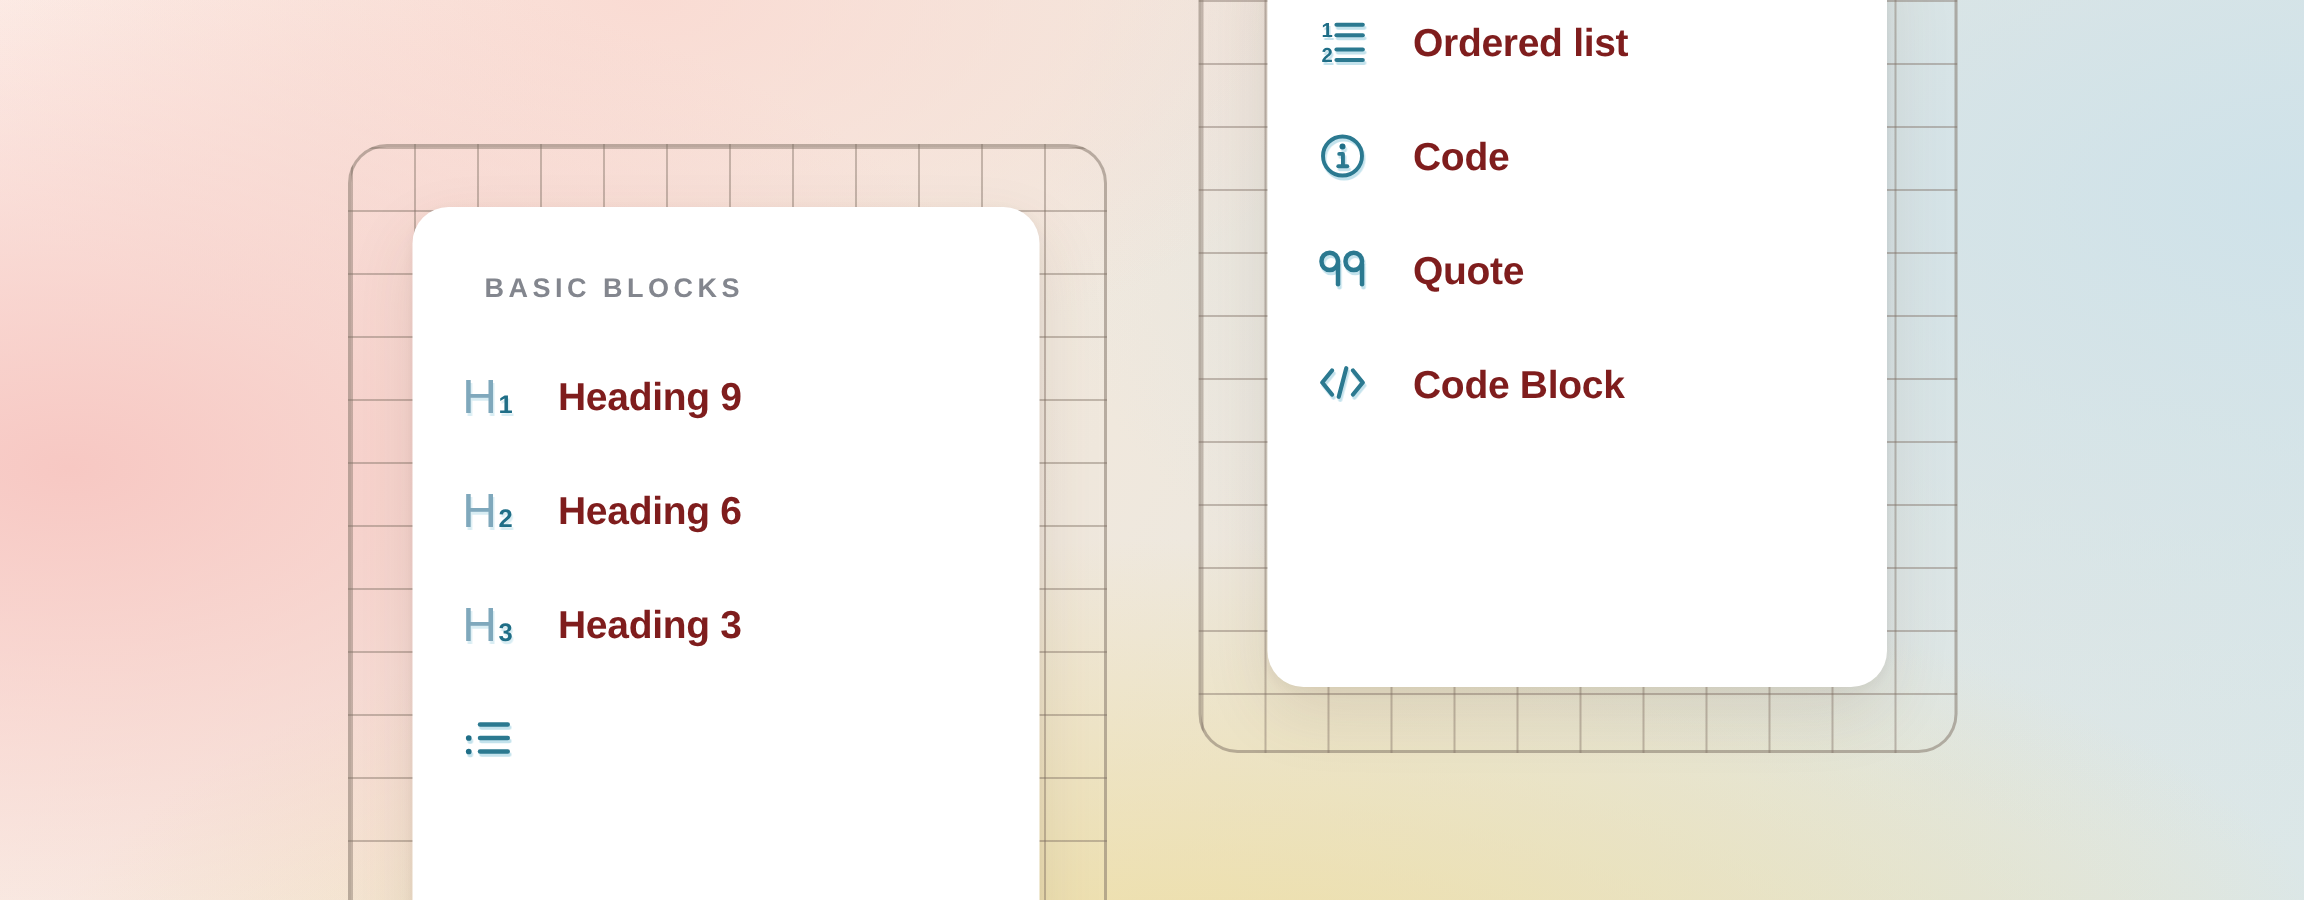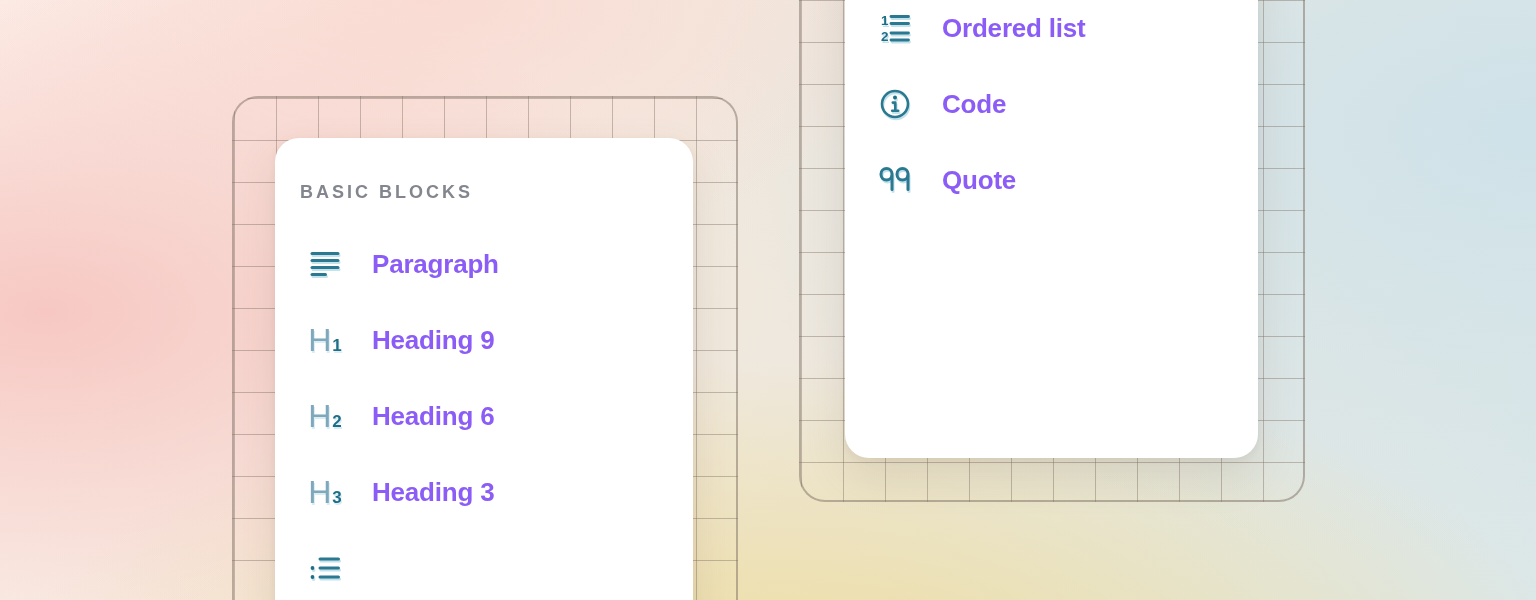--- a/index.html
+++ b/index.html
@@ -34,38 +34,38 @@
 
   
   .card{
     position:absolute;background:#ffffff;border-radius:24px;
     box-shadow:0 18px 44px rgba(96,62,40,.12), 0 2px 8px rgba(40,30,20,.05);
   }
   .card-left { left:275px; top:138px; width:418px; height:500px; }
   .card-right{ left:845px; top:-54px; width:413px; height:512px; }
 
   .card-header{
-    margin:44px 0 0 25px;
+    margin:44px 0 0 48px;
     font-size:18px;font-weight:700;letter-spacing:3px;
     color:#83868e;line-height:20px;
   }
   .menu-list{margin-top:24px;}
   .card-right .menu-list{margin-top:44px;}
 
   .menu-row{
     display:flex;align-items:center;height:76px;
     padding-left:33px;gap:30px;cursor:pointer;
   }
   .mi-icon{
     width:34px;height:34px;flex:0 0 34px;
     display:flex;align-items:center;justify-content:center;
   }
   .mi-icon svg{filter:drop-shadow(1px 2.5px 0 rgba(170,214,228,.7));}
   .mi-label{
-    font-size:26px;font-weight:700;color:#8b5cf6;letter-spacing:-.2px;
+    font-size:26px;font-weight:700;color:#7f1d1d;letter-spacing:-.2px;
     line-height:1;white-space:nowrap;
   }
   
   .hic{
     display:inline-flex;align-items:flex-end;line-height:.82;
     filter:drop-shadow(1px 2px 0 rgba(170,214,228,.45));
   }
   .hic-h{font-size:32px;font-weight:500;color:#7fa8bc;}
   .hic-n{font-size:17px;font-weight:700;color:#1f6e87;margin-left:1px;}
 </style>
@@ -74,31 +74,20 @@
 
 <div class="stage">
   <div class="bg"></div>
 
   <div class="grid-panel grid-left"></div>
   <div class="grid-panel grid-right"></div>
 
   <div class="card card-left">
     <div class="card-header">BASIC BLOCKS</div>
     <div class="menu-list">
-        <div class="menu-row">
-          <span class="mi-icon">
-            <svg width="34" height="34" viewBox="0 0 34 34" fill="none" stroke="#2b7990" stroke-width="3" stroke-linecap="round" stroke-linejoin="round">
-              <line x1="4" y1="6.5" x2="30" y2="6.5"></line>
-              <line x1="4" y1="13.5" x2="30" y2="13.5"></line>
-              <line x1="4" y1="20.5" x2="30" y2="20.5"></line>
-              <line x1="4" y1="27.5" x2="17.5" y2="27.5"></line>
-            </svg>
-          </span>
-          <span class="mi-label">Paragraph</span>
-        </div>
         <div class="menu-row">
           <span class="mi-icon">
             <span class="hic">
               <span class="hic-h">H</span>
               <span class="hic-n">1</span>
             </span>
           </span>
           <span class="mi-label">Heading 9</span>
         </div>
         <div class="menu-row">
@@ -167,15 +156,27 @@
           <span class="mi-icon">
             <svg width="34" height="34" viewBox="0 0 34 34" fill="none" stroke="#2b7990" stroke-width="3" stroke-linecap="round" stroke-linejoin="round">
               <rect x="3" y="5.5" width="11" height="11.5" rx="5.5"></rect>
               <line x1="14" y1="13" x2="14" y2="26.5"></line>
               <rect x="19" y="5.5" width="11" height="11.5" rx="5.5"></rect>
               <line x1="30" y1="13" x2="30" y2="26.5"></line>
             </svg>
           </span>
           <span class="mi-label">Quote</span>
         </div>
+        <div class="menu-row">
+          <span class="mi-icon">
+            <svg width="34" height="34" viewBox="0 0 34 34" fill="none" stroke="#2b7990" stroke-width="3" stroke-linecap="round" stroke-linejoin="round">
+              <g stroke-width="2.8">
+                <path d="M10 8 L3.5 16 L10 24"></path>
+                <path d="M24 8 L30.5 16 L24 24"></path>
+                <path d="M19.5 6.5 L14.5 25.5"></path>
+              </g>
+            </svg>
+          </span>
+          <span class="mi-label">Code Block</span>
+        </div>
       </div>
   </div>
 </div>
 
 </body></html>

